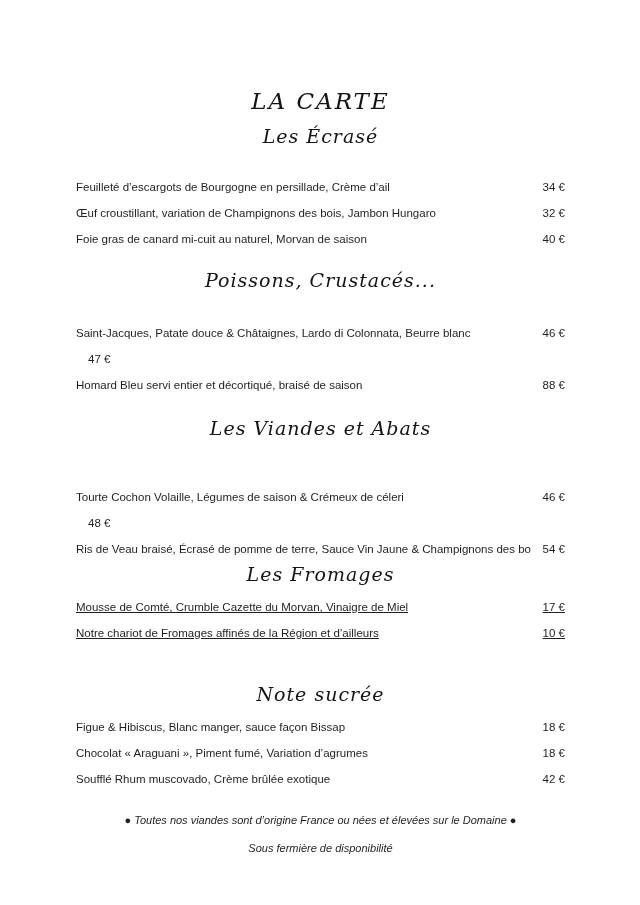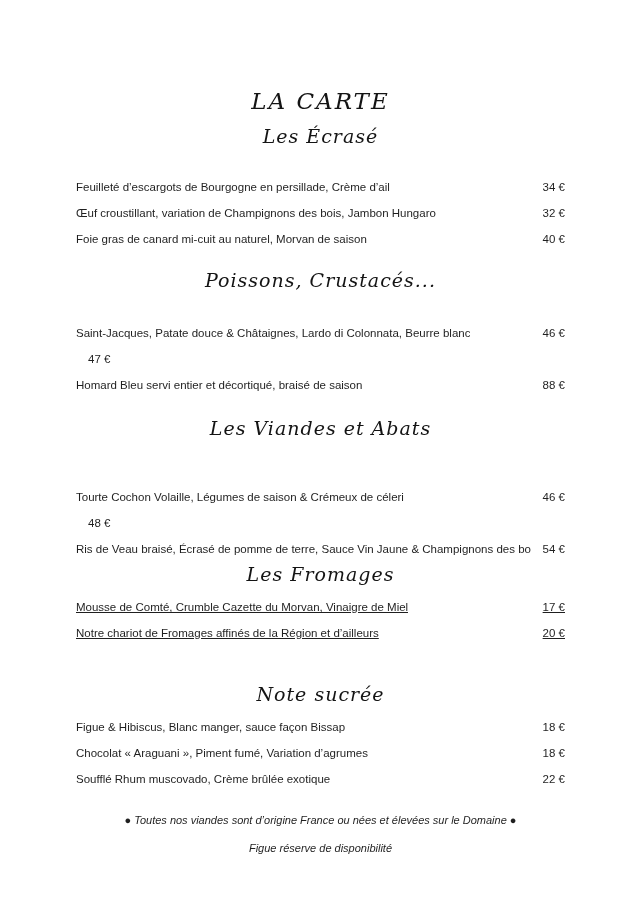--- a/index.html
+++ b/index.html
@@ -133,38 +133,38 @@
   </ul>
 
   <h2 class="heading heading-4">Les Fromages</h2>
   <ul class="items items-4">
     <li class="item">
       <span class="item-name">Mousse de Comté, Crumble Cazette du Morvan, Vinaigre de Miel</span>
       <span class="item-price">17 €</span>
     </li>
     <li class="item">
       <span class="item-name">Notre chariot de Fromages affinés de la Région et d’ailleurs</span>
-      <span class="item-price">20 €</span>
+      <span class="item-price">10 €</span>
     </li>
   </ul>
 
   <h2 class="heading heading-5">Note sucrée</h2>
   <ul class="items items-5">
     <li class="item">
       <span class="item-name">Figue &amp; Hibiscus, Blanc manger, sauce façon Bissap</span>
       <span class="item-price">18 €</span>
     </li>
     <li class="item">
       <span class="item-name">Chocolat « Araguani », Piment fumé, Variation d’agrumes</span>
       <span class="item-price">18 €</span>
     </li>
     <li class="item">
       <span class="item-name">Soufflé Rhum muscovado, Crème brûlée exotique</span>
-      <span class="item-price">22 €</span>
+      <span class="item-price">42 €</span>
     </li>
   </ul>
 
   <div class="footer">
     <div class="footer-line1">● Toutes nos viandes sont d’origine France ou nées et élevées sur le Domaine ●</div>
-    <div class="footer-line2">Figue réserve de disponibilité</div>
+    <div class="footer-line2">Sous fermière de disponibilité</div>
   </div>
 
 </div>
 
 </body></html>

